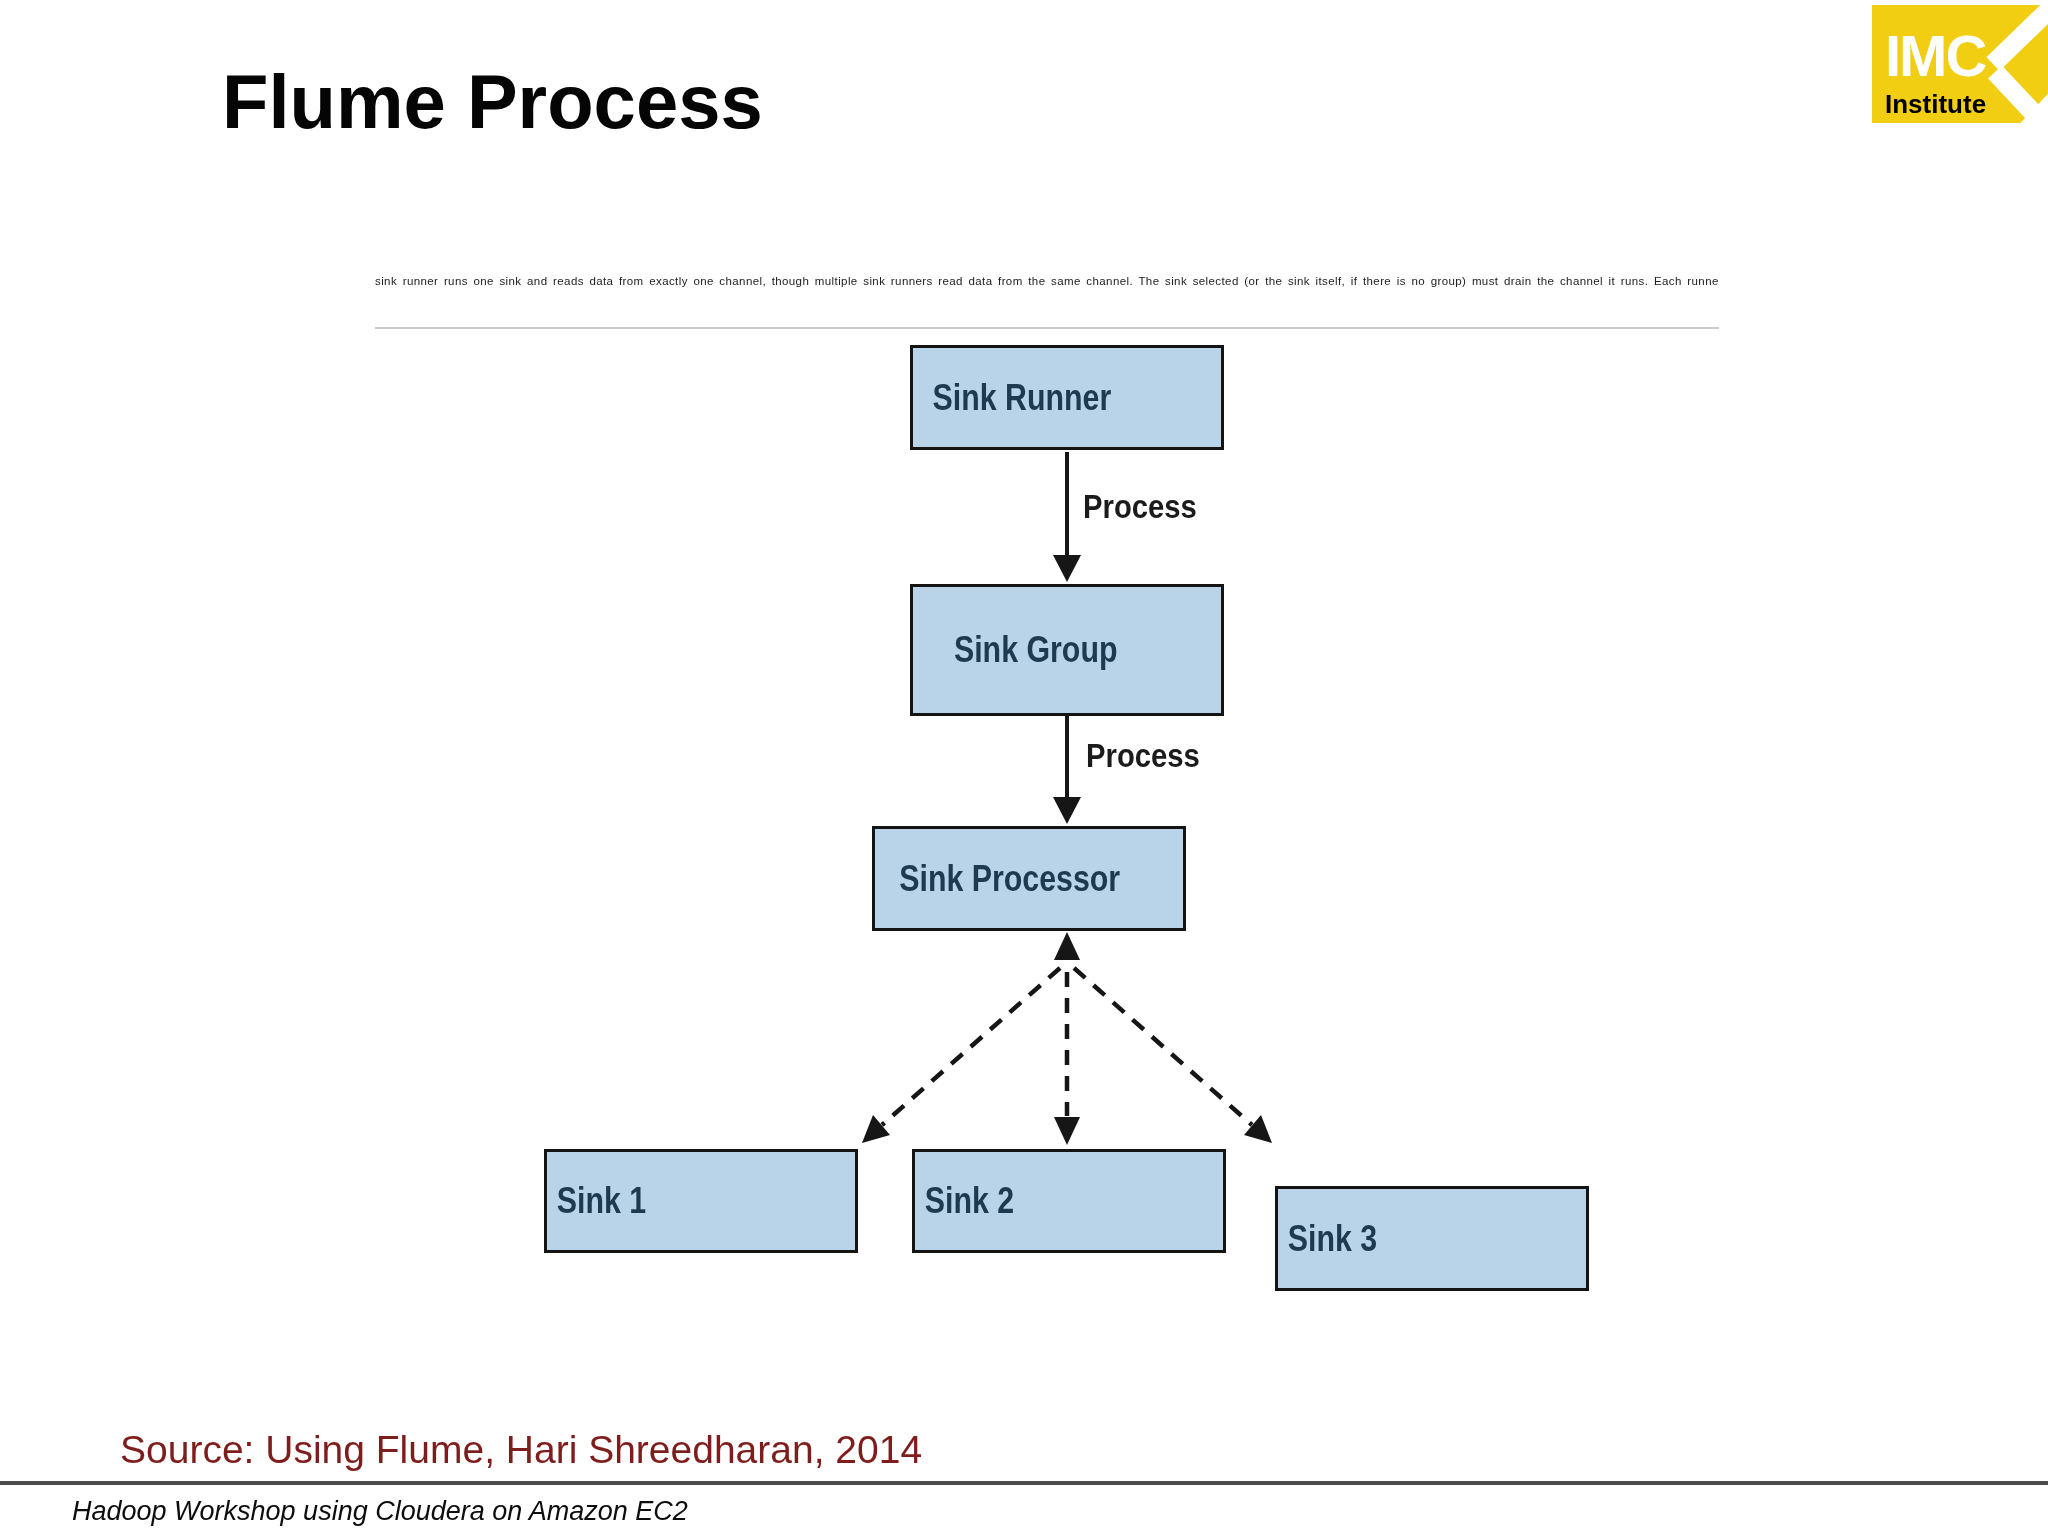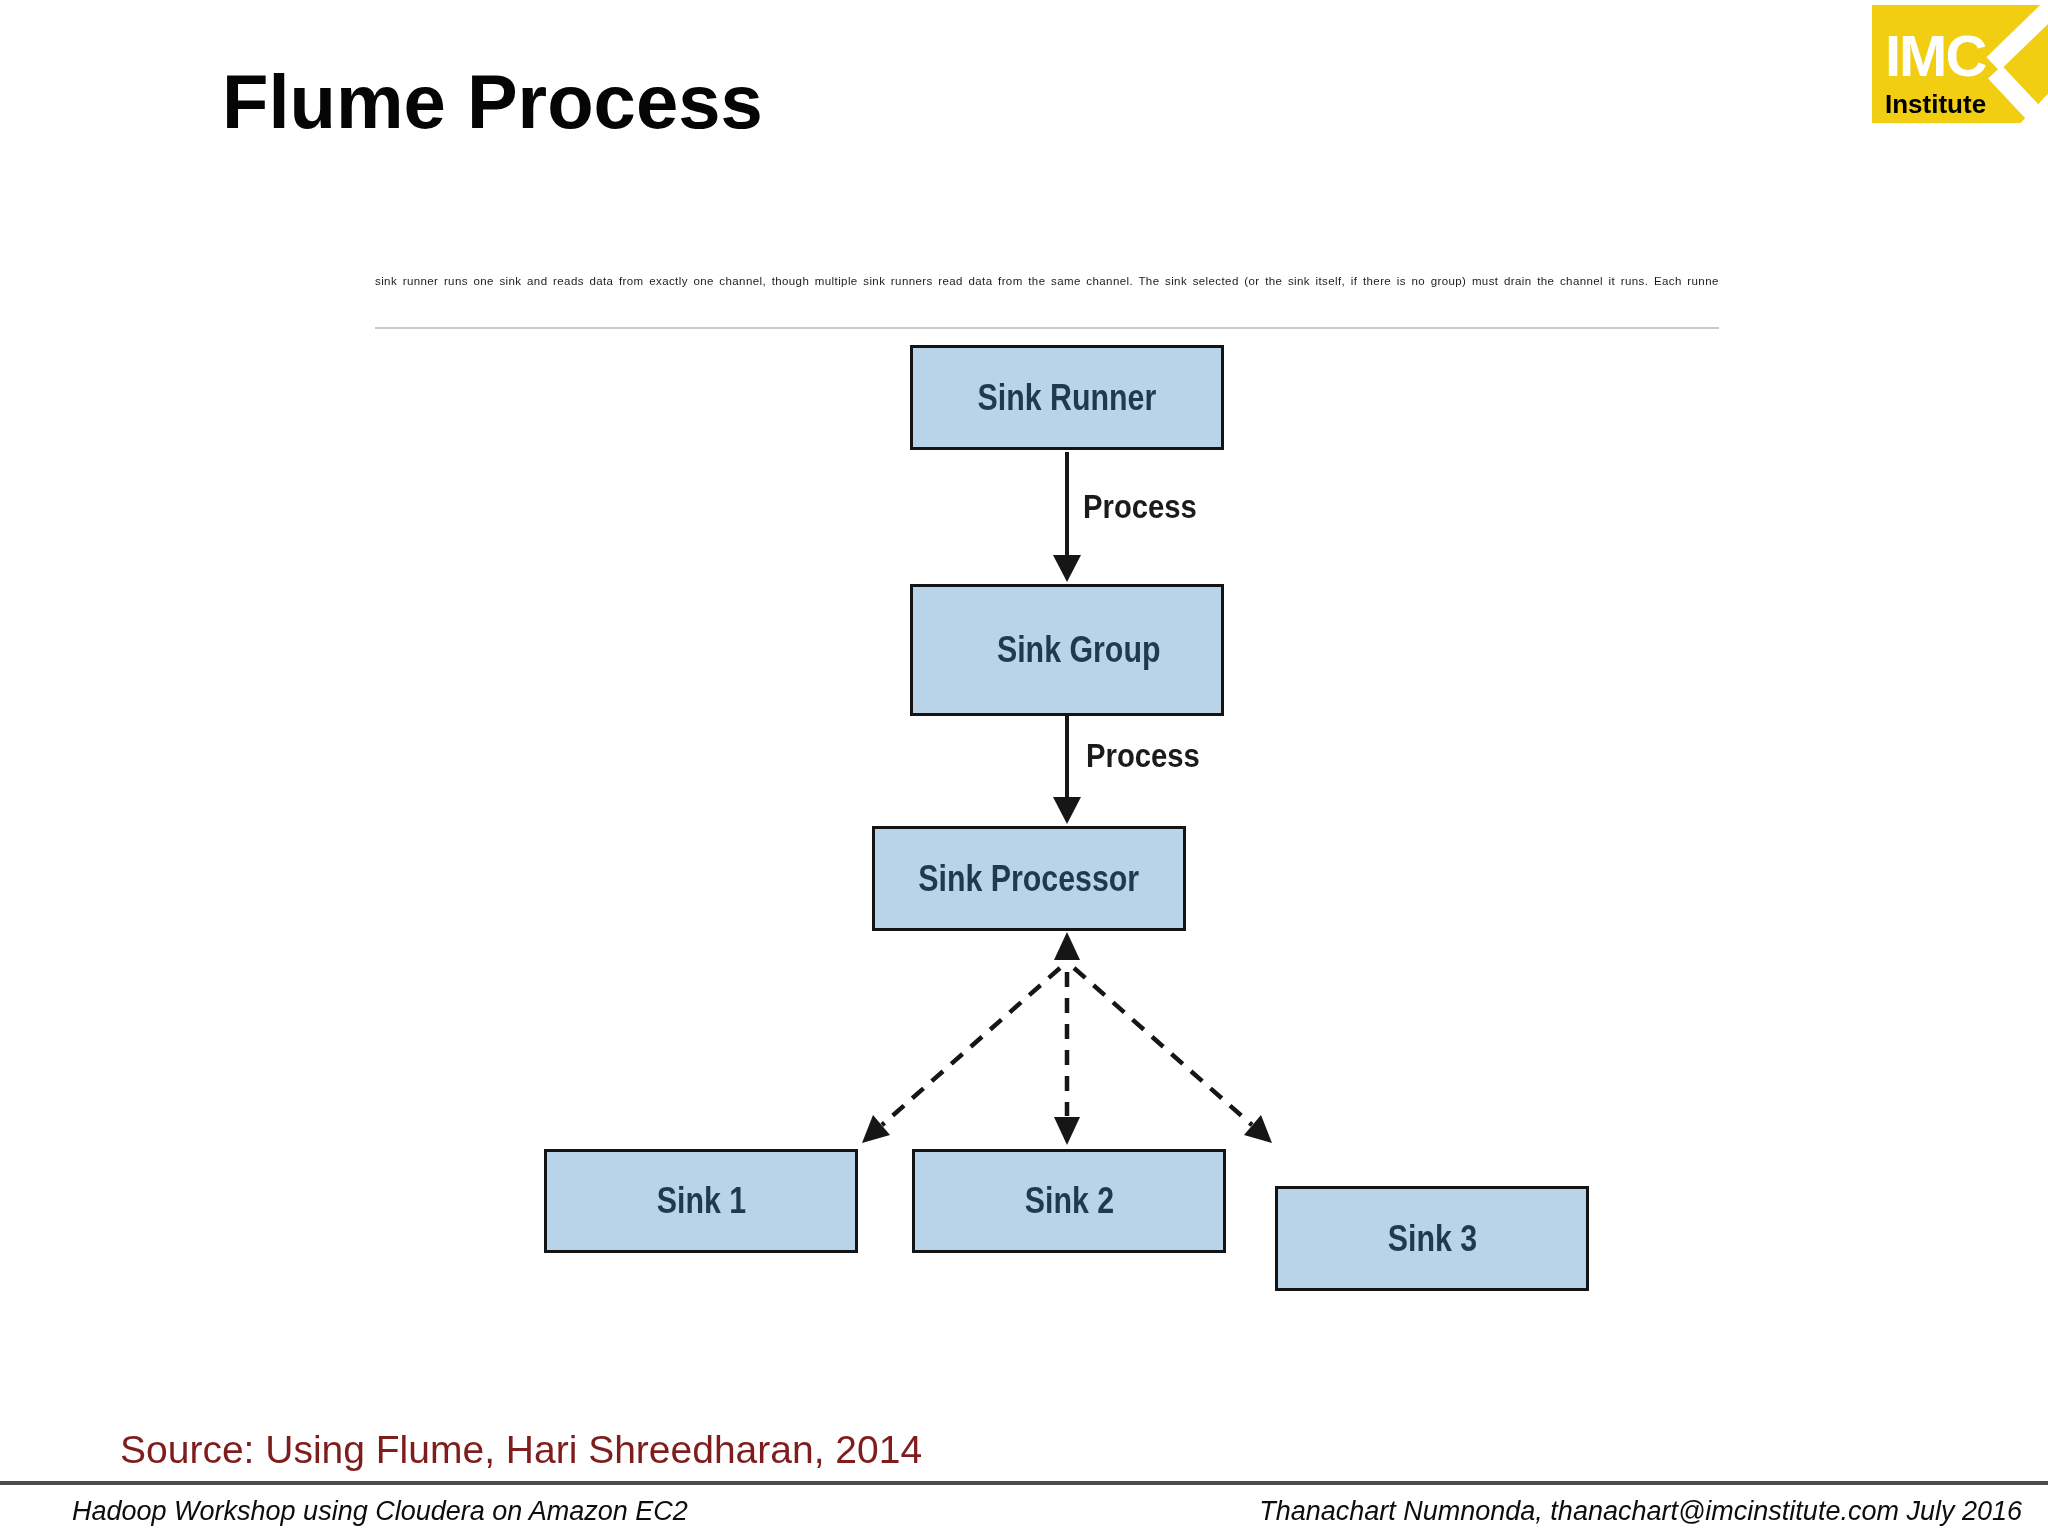--- a/index.html
+++ b/index.html
@@ -50,21 +50,21 @@
   .figure-rule {
     position: absolute; left: 375px; top: 327px;
     width: 1344px; height: 2px; background: #c9c9c9;
   }
 
   
   .node {
     position: absolute;
     background: #B9D4E8;
     border: 3px solid #141414;
-    display: flex; align-items: center; justify-content: center;
+    display: flex; align-items: center; justify-content: flex-start;
   }
   .node-label {
     font-size: 37px; font-weight: 700; color: #1E3A50;
     transform: scaleX(0.82); white-space: nowrap;
   }
   .node-sink-runner    { left: 910px;  top: 345px;  width: 314px; height: 105px; }
   .node-sink-group     { left: 910px;  top: 584px;  width: 314px; height: 132px; padding-left: 23px; }
   .node-sink-processor { left: 872px;  top: 826px;  width: 314px; height: 105px; }
   .node-sink-1         { left: 544px;  top: 1149px; width: 314px; height: 104px; }
   .node-sink-2         { left: 912px;  top: 1149px; width: 314px; height: 104px; }
@@ -171,15 +171,14 @@
     <span class="node-label">Sink 3</span>
   </div>
 
   <span class="edge-label edge-label-1">Process</span>
   <span class="edge-label edge-label-2">Process</span>
 
   <div class="source-caption">Source: Using Flume, Hari Shreedharan, 2014</div>
 
   <div class="footer-divider"></div>
   <div class="footer-left">Hadoop Workshop using Cloudera on Amazon EC2</div>
-  <div class="footer-right">Thanachart Numnonda,  thanachart@imcinstitute.com  July 2016</div>
 
 </div>
 
 </body></html>

